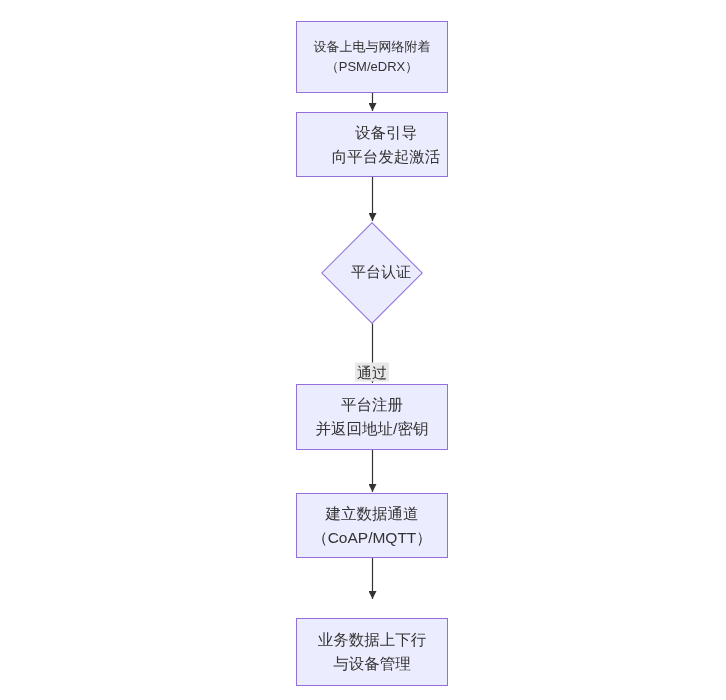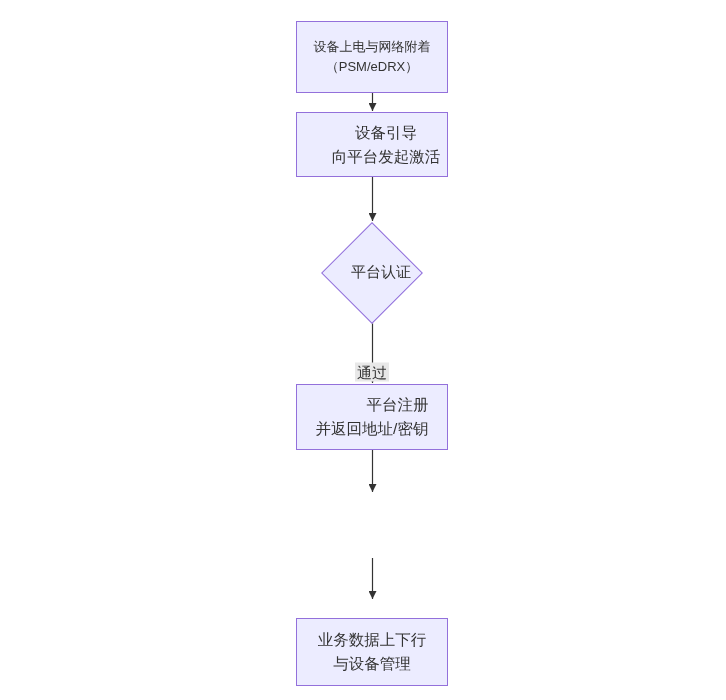--- a/index.html
+++ b/index.html
@@ -31,21 +31,21 @@
     display: flex;
     align-items: center;
     justify-content: center;
     text-align: center;
     white-space: pre-line;
     font-size: 15.5px;
     line-height: 24px;
   }
   .node-1 { top: 21px;  height: 72px; font-size: 13px; line-height: 20px; }
   .node-2 { top: 112px; height: 65px; padding-left: 28px; }
-  .node-4 { top: 384px; height: 66px; text-align: right; }
+  .node-4 { top: 384px; height: 66px; }
   .node-5 { top: 493px; height: 65px; }
   .node-6 { top: 618px; height: 68px; }
   .diamond-shape {
     position: absolute;
     left: 336px; top: 237px;
     width: 72px; height: 72px;
     background: var(--node-fill);
     border: 1px solid var(--node-border);
     transform: rotate(45deg);
   }
@@ -92,17 +92,19 @@
 向平台发起激活</div>
 
   <div class="diamond-shape"></div>
   <div class="diamond-label">平台认证</div>
 
   <div class="edge-label">通过</div>
 
   <div class="node node-4">平台注册
 并返回地址/密钥</div>
 
+  <div class="node node-5">建立数据通道
+（CoAP/MQTT）</div>
 
   <div class="node node-6">业务数据上下行
 与设备管理</div>
 
 </div>
 
 </body></html>

